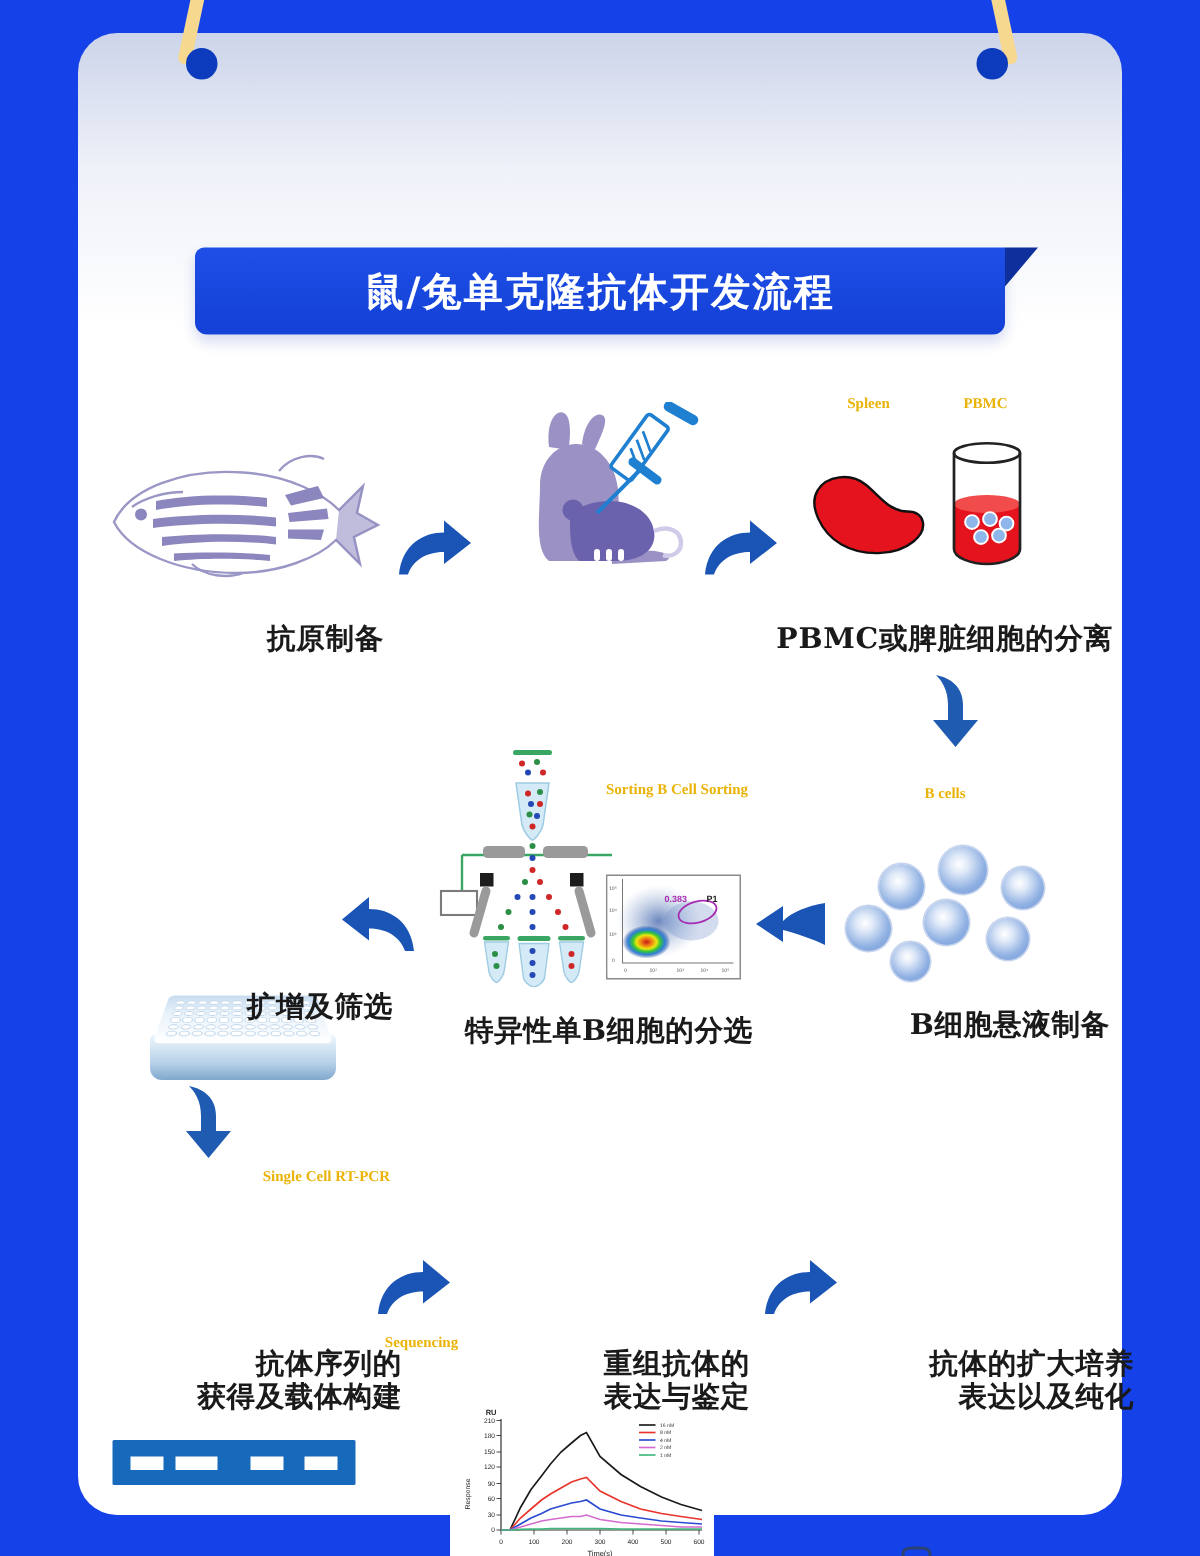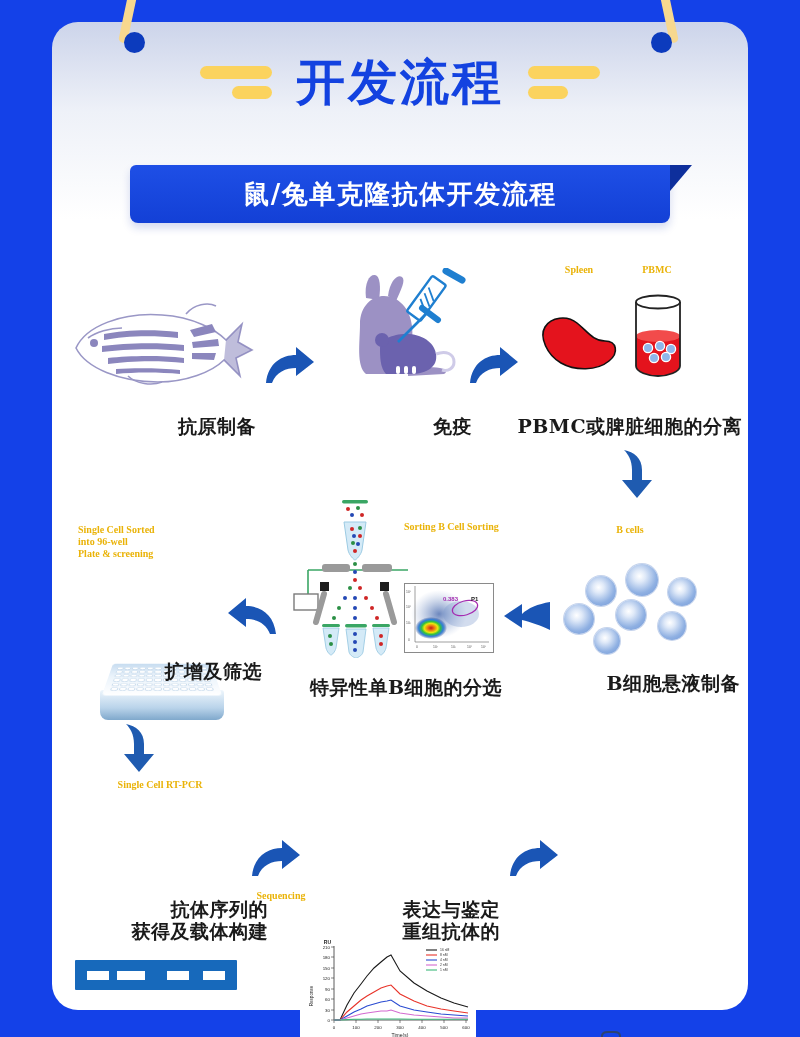--- a/index.html
+++ b/index.html
@@ -117,31 +117,20 @@
 <div id="poster">
 
   <div class="string left"></div>
   <div class="string right"></div>
 
   <div class="card"></div>
 
   <div class="grommet left"></div>
   <div class="grommet right"></div>
 
-  <div class="title-row">
-    <div class="dashes l">
-      <div class="dash long"></div>
-      <div class="dash short"></div>
-    </div>
-    <div class="main-title">开发流程</div>
-    <div class="dashes r">
-      <div class="dash long"></div>
-      <div class="dash short"></div>
-    </div>
-  </div>
 
   <div class="banner-wrap">
     <div class="banner">
       <span class="banner-text">鼠/兔单克隆抗体开发流程</span>
     </div>
     <div class="banner-tail"></div>
   </div>
 
   <div class="stage" style="left:66px;top:290px;width:190px;height:100px;">
     <svg width="190" height="100" viewBox="0 0 190 100">
@@ -199,21 +188,20 @@
           <path d="M100 20 L112 28" transform="rotate(36 104 30)"></path>
           <path d="M100 27 L112 35" transform="rotate(36 104 30)"></path>
           <path d="M100 34 L112 42" transform="rotate(36 104 30)"></path>
         </g>
         <path d="M124 3 L140 12" stroke="#1f7fd0" stroke-width="7" stroke-linecap="round"></path>
         <path d="M76 74 L104 46" stroke="#1f7fd0" stroke-width="2.6"></path>
         <path d="M100 40 L116 52" stroke="#1f7fd0" stroke-width="6" stroke-linecap="round"></path>
       </g>
     </svg>
   </div>
-  <div class="stage cap cn" style="left:312px;top:415px;width:160px;">免疫</div>
 
   <div class="arrow" style="left:466px;top:345px;">
     <svg width="56" height="42" viewBox="0 0 56 42">
       <path d="M4 38 C6 18 20 10 34 10 L34 2 L52 17 L34 31 L34 23 C24 23 14 27 10 38 Z" fill="#1a55b5"></path>
     </svg>
   </div>
 
   <div class="stage lbl-en" style="left:534px;top:264px;width:90px;">Spleen</div>
   <div class="stage lbl-en" style="left:616px;top:264px;width:82px;">PBMC</div>
 
@@ -371,25 +359,20 @@
     <span>Sorting B Cell Sorting</span>
   </div>
   <div class="stage cap cn" style="left:262px;top:676px;width:240px;">特异性单B细胞的分选</div>
 
   <div class="arrow" style="left:222px;top:596px;">
     <svg width="58" height="42" viewBox="0 0 58 42">
       <path d="M54 38 C52 18 38 10 24 10 L24 2 L6 17 L24 31 L24 23 C34 23 44 27 48 38 Z" fill="#1a55b5"></path>
     </svg>
   </div>
 
-  <div class="stage lbl-en" style="left:78px;top:524px;width:180px;text-align:left;">
-    <div>Single Cell Sorted</div>
-    <div>into 96-well</div>
-    <div>Plate &amp; screening</div>
-  </div>
 
   <div class="stage plate" style="left:100px;top:588px;">
     <div class="plate-body"></div>
     <div class="plate-top"></div>
     <div class="wells">
       <div class="well"></div>
         <div class="well"></div>
         <div class="well"></div>
         <div class="well"></div>
       <div class="well"></div>
@@ -466,21 +449,21 @@
   <div class="stage cap cn" style="left:62px;top:660px;width:200px;">
     <div>扩增及筛选</div>
   </div>
 
   <div class="arrow" style="left:120px;top:722px;">
     <svg width="40" height="52" viewBox="0 0 40 52">
       <path d="M6 2 C16 4 24 10 24 22 L24 32 L34 32 L19 50 L4 32 L14 32 L14 22 C14 12 10 6 6 2 Z" fill="#1f5bb0"></path>
     </svg>
   </div>
 
-  <div class="stage lbl-en" style="left:60px;top:779px;width:200px;text-align:center;">Single Cell RT-PCR</div>
+  <div class="stage lbl-en" style="left:60px;top:779px;width:200px;text-align:right;">Single Cell RT-PCR</div>
 
   <div class="stage gel" style="left:75px;top:828px;">
     <div class="band" style="left:12px;width:22px;"></div>
     <div class="band" style="left:42px;width:28px;"></div>
     <div class="band" style="left:92px;width:22px;"></div>
     <div class="band" style="left:128px;width:22px;"></div>
   </div>
 
   <div class="stage cap cn" style="left:58px;top:898px;width:210px;">
     <div>抗体序列的</div>
@@ -567,22 +550,22 @@
           <text x="140" y="18.3">8 nM</text>
           <text x="140" y="23.3">4 nM</text>
           <text x="140" y="28.3">2 nM</text>
           <text x="140" y="33.3">1 nM</text>
         </g>
       </g>
     </svg>
   </div>
 
   <div class="stage cap cn" style="left:300px;top:898px;width:200px;">
+    <div>重组抗体的</div>
     <div>表达与鉴定</div>
-    <div>重组抗体的</div>
   </div>
 
   <div class="arrow" style="left:506px;top:838px;">
     <svg width="56" height="42" viewBox="0 0 56 42">
       <path d="M4 38 C6 18 20 10 34 10 L34 2 L52 17 L34 31 L34 23 C24 23 14 27 10 38 Z" fill="#1a55b5"></path>
     </svg>
   </div>
 
   <div class="stage reactor" style="left:568px;top:764px;">
     <svg width="104" height="128" viewBox="0 0 104 128">
@@ -604,14 +587,18 @@
       </g>
 
       <g fill="none" stroke="#ffffff" stroke-width="2.2" stroke-linecap="round">
         <path d="M36 60 L36 72 M36 60 L30 53 M36 60 L42 53"></path>
         <path d="M68 58 L68 70 M68 58 L62 51 M68 58 L74 51"></path>
         <path d="M52 78 L52 90 M52 78 L46 71 M52 78 L58 71"></path>
       </g>
     </svg>
   </div>
 
+  <div class="stage cap cn" style="left:536px;top:898px;width:220px;">
+    <div>抗体的扩大培养</div>
+    <div>表达以及纯化</div>
+  </div>
 
 </div>
 
 </body></html>

